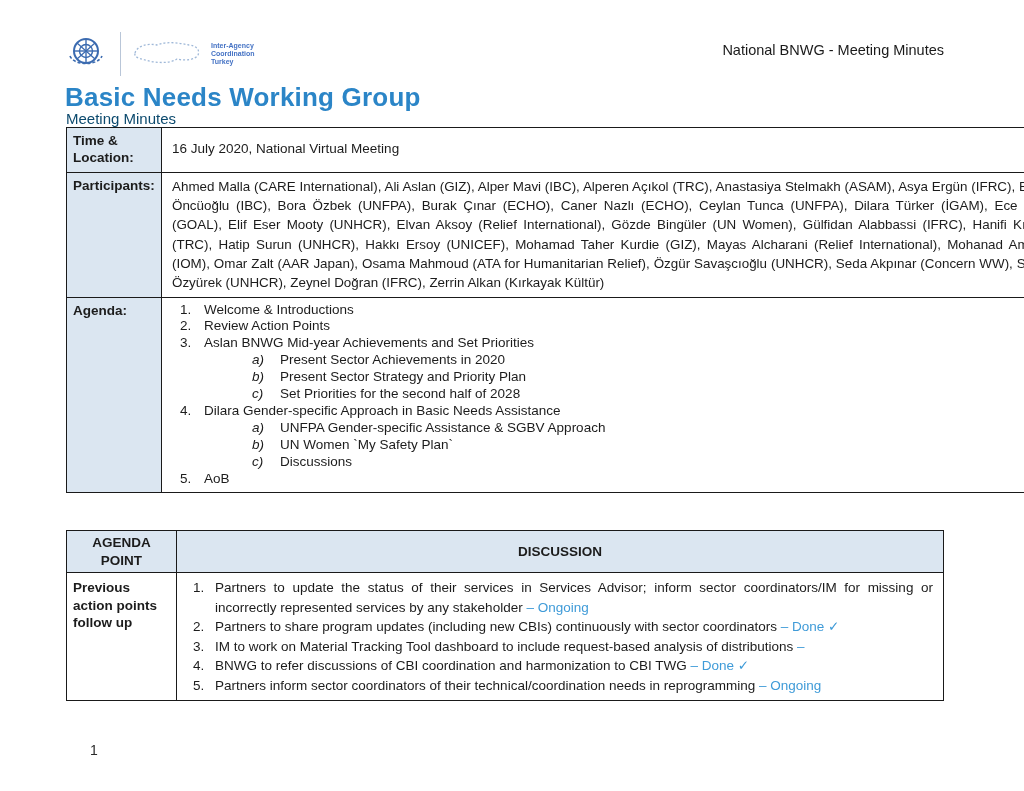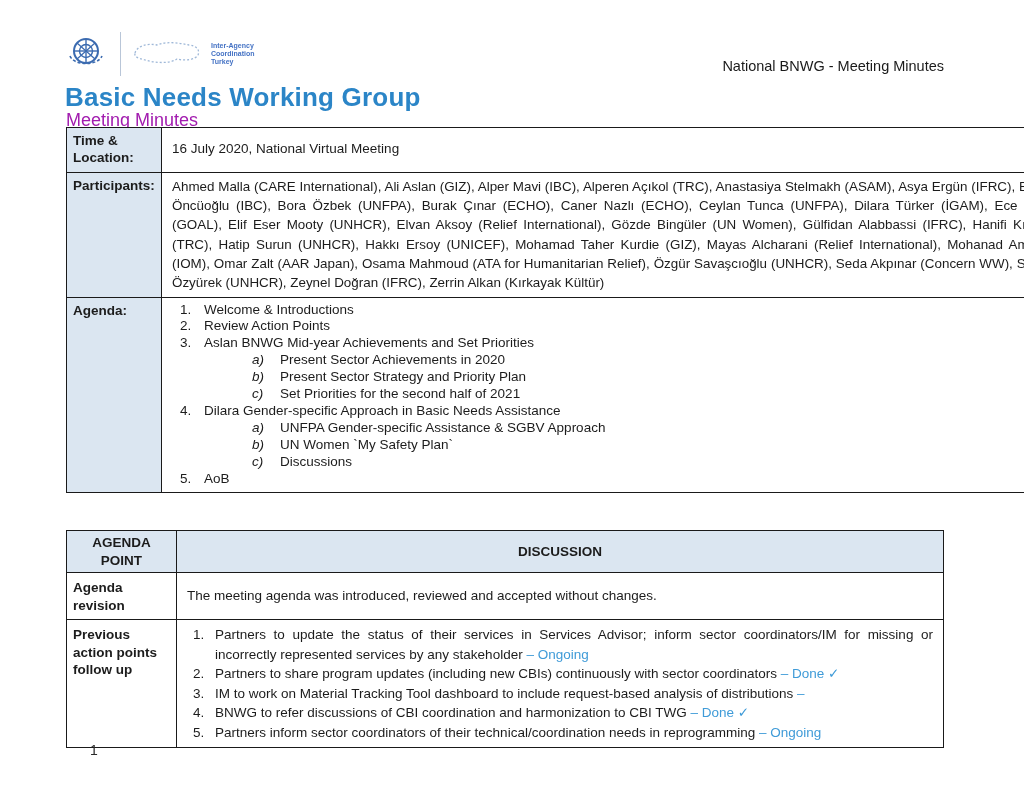--- a/index.html
+++ b/index.html
@@ -16,31 +16,31 @@
     font-family:"Liberation Sans",sans-serif;
     color:var(--ink);
     overflow:hidden;
   }
   
   .logo-block{position:absolute;left:66px;top:30px;height:48px;display:flex;align-items:center;}
   .logo-divider{width:1px;height:44px;background:#b9c6d8;margin:0 10px 0 14px;}
   .turkey-map{margin-right:8px;}
   .iac-text{font-size:7px;line-height:8px;font-weight:bold;color:#4472c4;}
   .corner-label{
-    position:absolute;top:58px;right:80px;
+    position:absolute;top:42px;right:80px;
     font-size:14.5px;color:#1a1a1a;
   }
   .doc-title{
     position:absolute;left:65px;top:82px;
     font-size:26px;font-weight:600;color:var(--title-blue);
     letter-spacing:.2px;
   }
   .doc-subtitle{
     position:absolute;left:66px;top:110px;
-    font-size:18px;font-weight:500;color:#a21caf;
+    font-size:15px;font-weight:500;color:#0c4a6e;
   }
   
   table{border-collapse:collapse;table-layout:fixed;}
   td,th{border:1.5px solid var(--border);vertical-align:top;}
   .info-table{position:absolute;left:66px;top:127px;width:994px;}
   .info-table .lbl{
     width:95px;background:var(--cell-fill);
     font-weight:bold;font-size:13.5px;line-height:1.25;
     padding:5px 4px 5px 6px;
   }
@@ -133,21 +133,21 @@
             <div class="agenda-row lvl2">
               <span class="num">a)</span>
               <span class="txt">Present Sector Achievements in 2020</span>
             </div>
             <div class="agenda-row lvl2">
               <span class="num">b)</span>
               <span class="txt">Present Sector Strategy and Priority Plan</span>
             </div>
             <div class="agenda-row lvl2">
               <span class="num">c)</span>
-              <span class="txt">Set Priorities for the second half of 2021</span>
+              <span class="txt">Set Priorities for the second half of 2028</span>
             </div>
             <div class="agenda-row lvl1">
               <span class="num">4.</span>
               <span class="txt">Dilara Gender-specific Approach in Basic Needs Assistance</span>
             </div>
             <div class="agenda-row lvl2">
               <span class="num">a)</span>
               <span class="txt">UNFPA Gender-specific Assistance &amp; SGBV Approach</span>
             </div>
             <div class="agenda-row lvl2">
@@ -168,24 +168,20 @@
 </tbody>
   </table>
 
 <table class="disc-table">
   <tbody>
       <tr>
     <th class="col1">AGENDA POINT</th>
     <th>DISCUSSION</th>
   </tr>
   <tr>
-    <td class="lbl" style="height:30px">Agenda revision</td>
-    <td class="val v-center">The meeting agenda was introduced, reviewed and accepted without changes.</td>
-  </tr>
-  <tr>
     <td class="lbl" style="height:125px">Previous action points follow up</td>
     <td class="val">
       <div>
             <div class="action-row">
               <span class="num">1.</span>
               <span class="txt">Partners to update the status of their services in Services Advisor; inform sector coordinators/IM for missing or incorrectly represented services by any stakeholder <span class="status">– Ongoing</span></span>
             </div>
             <div class="action-row">
               <span class="num">2.</span>
               <span class="txt">Partners to share program updates (including new CBIs) continuously with sector coordinators <span class="status">– Done ✓</span></span>

